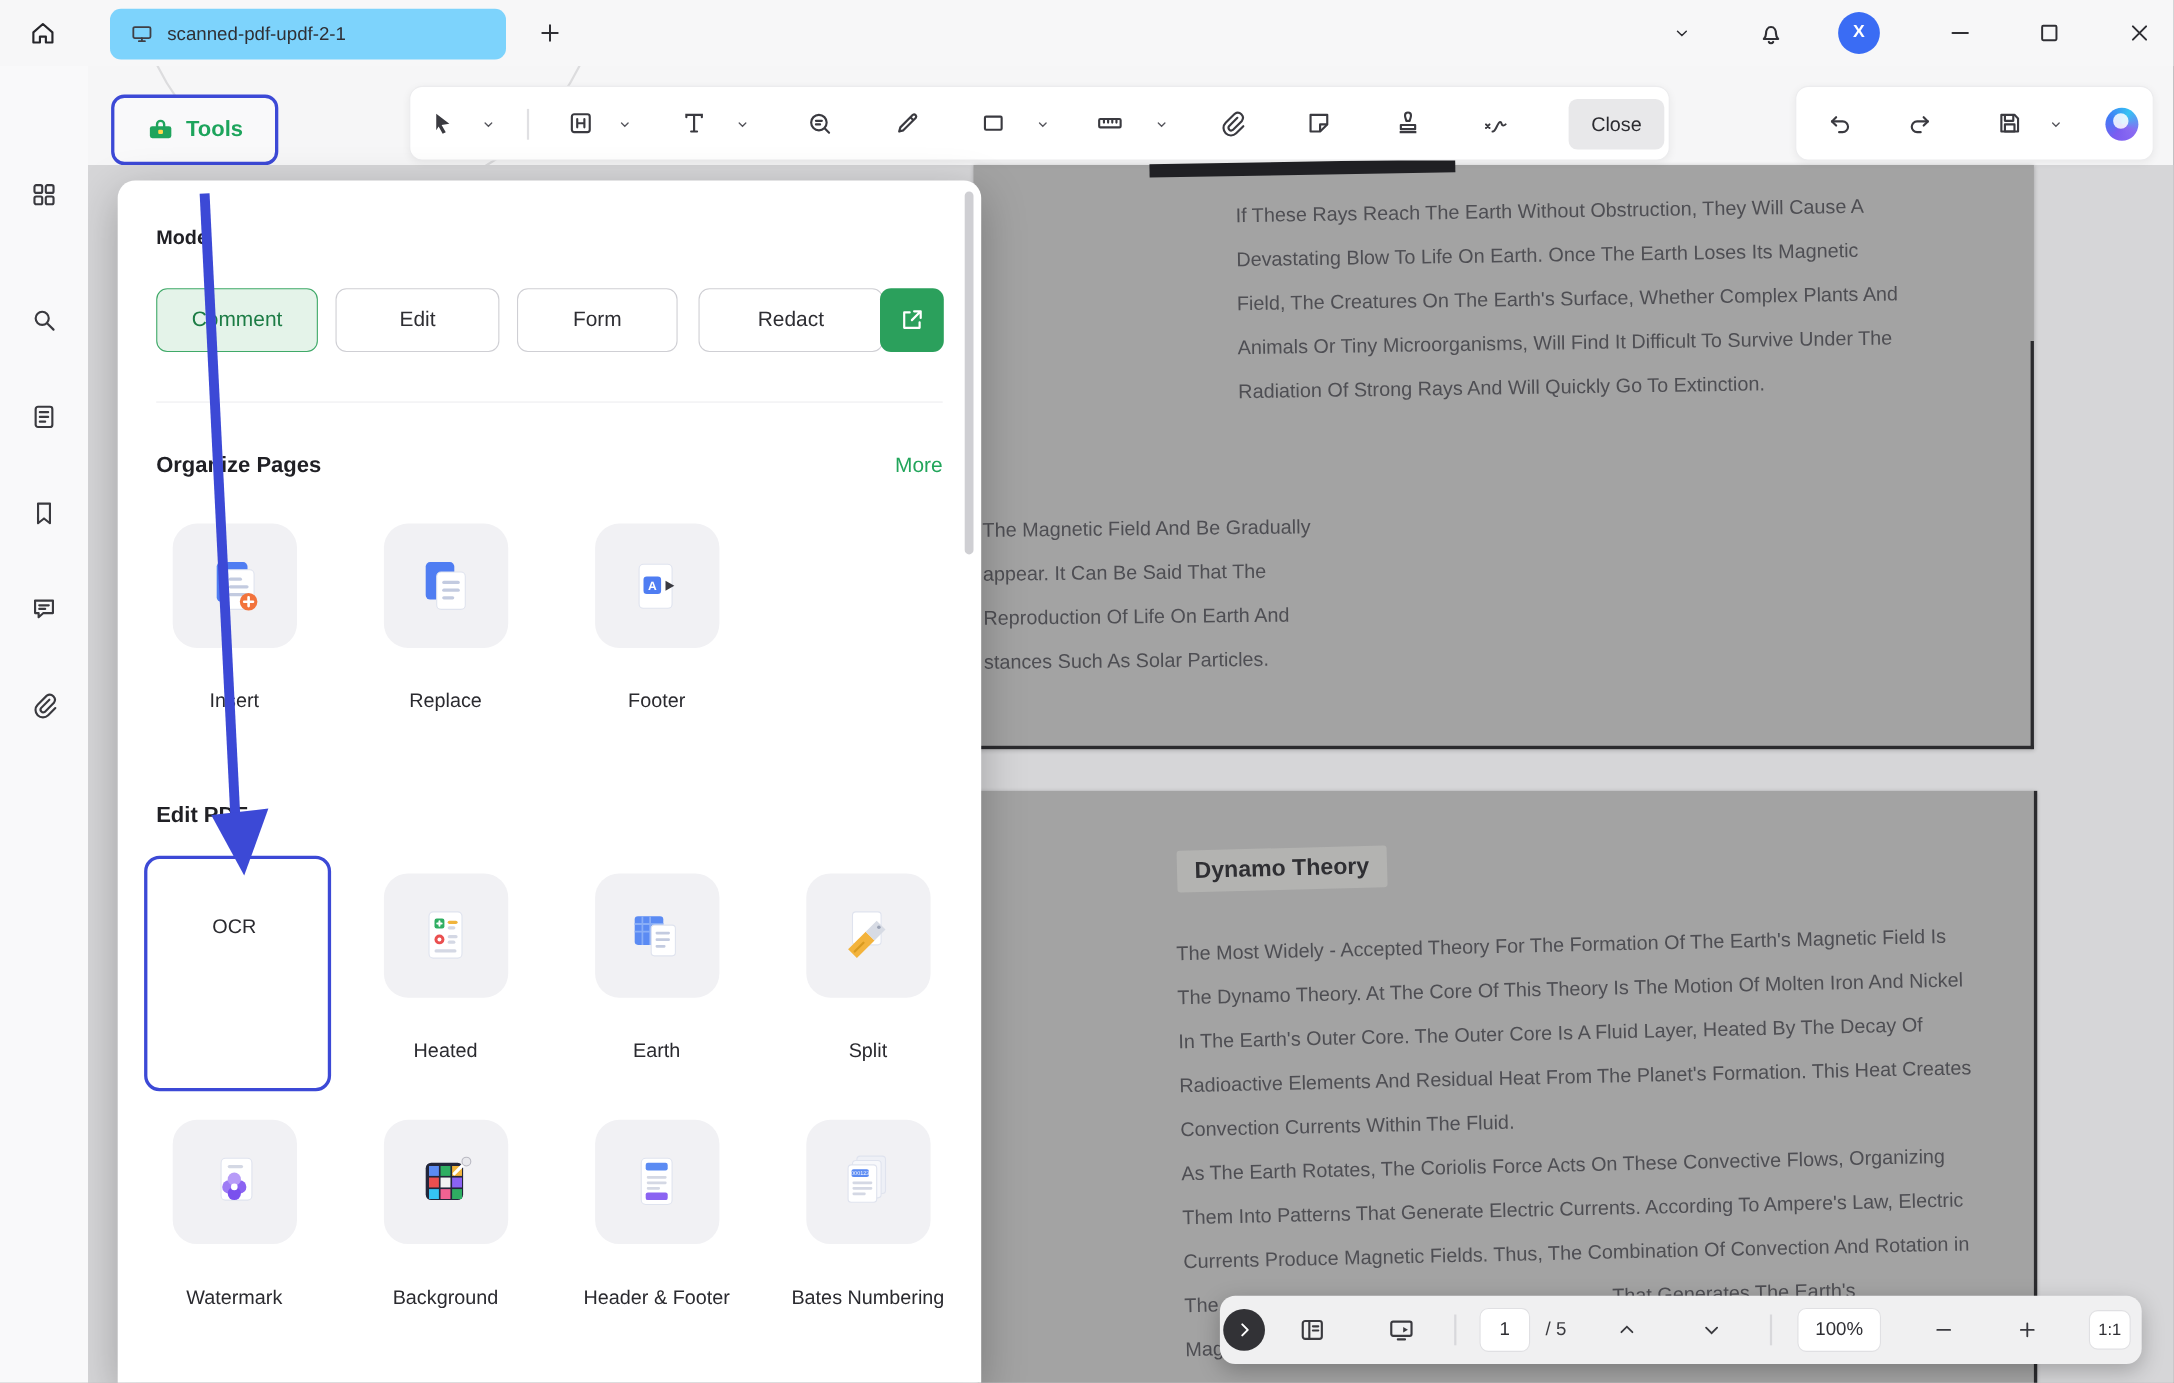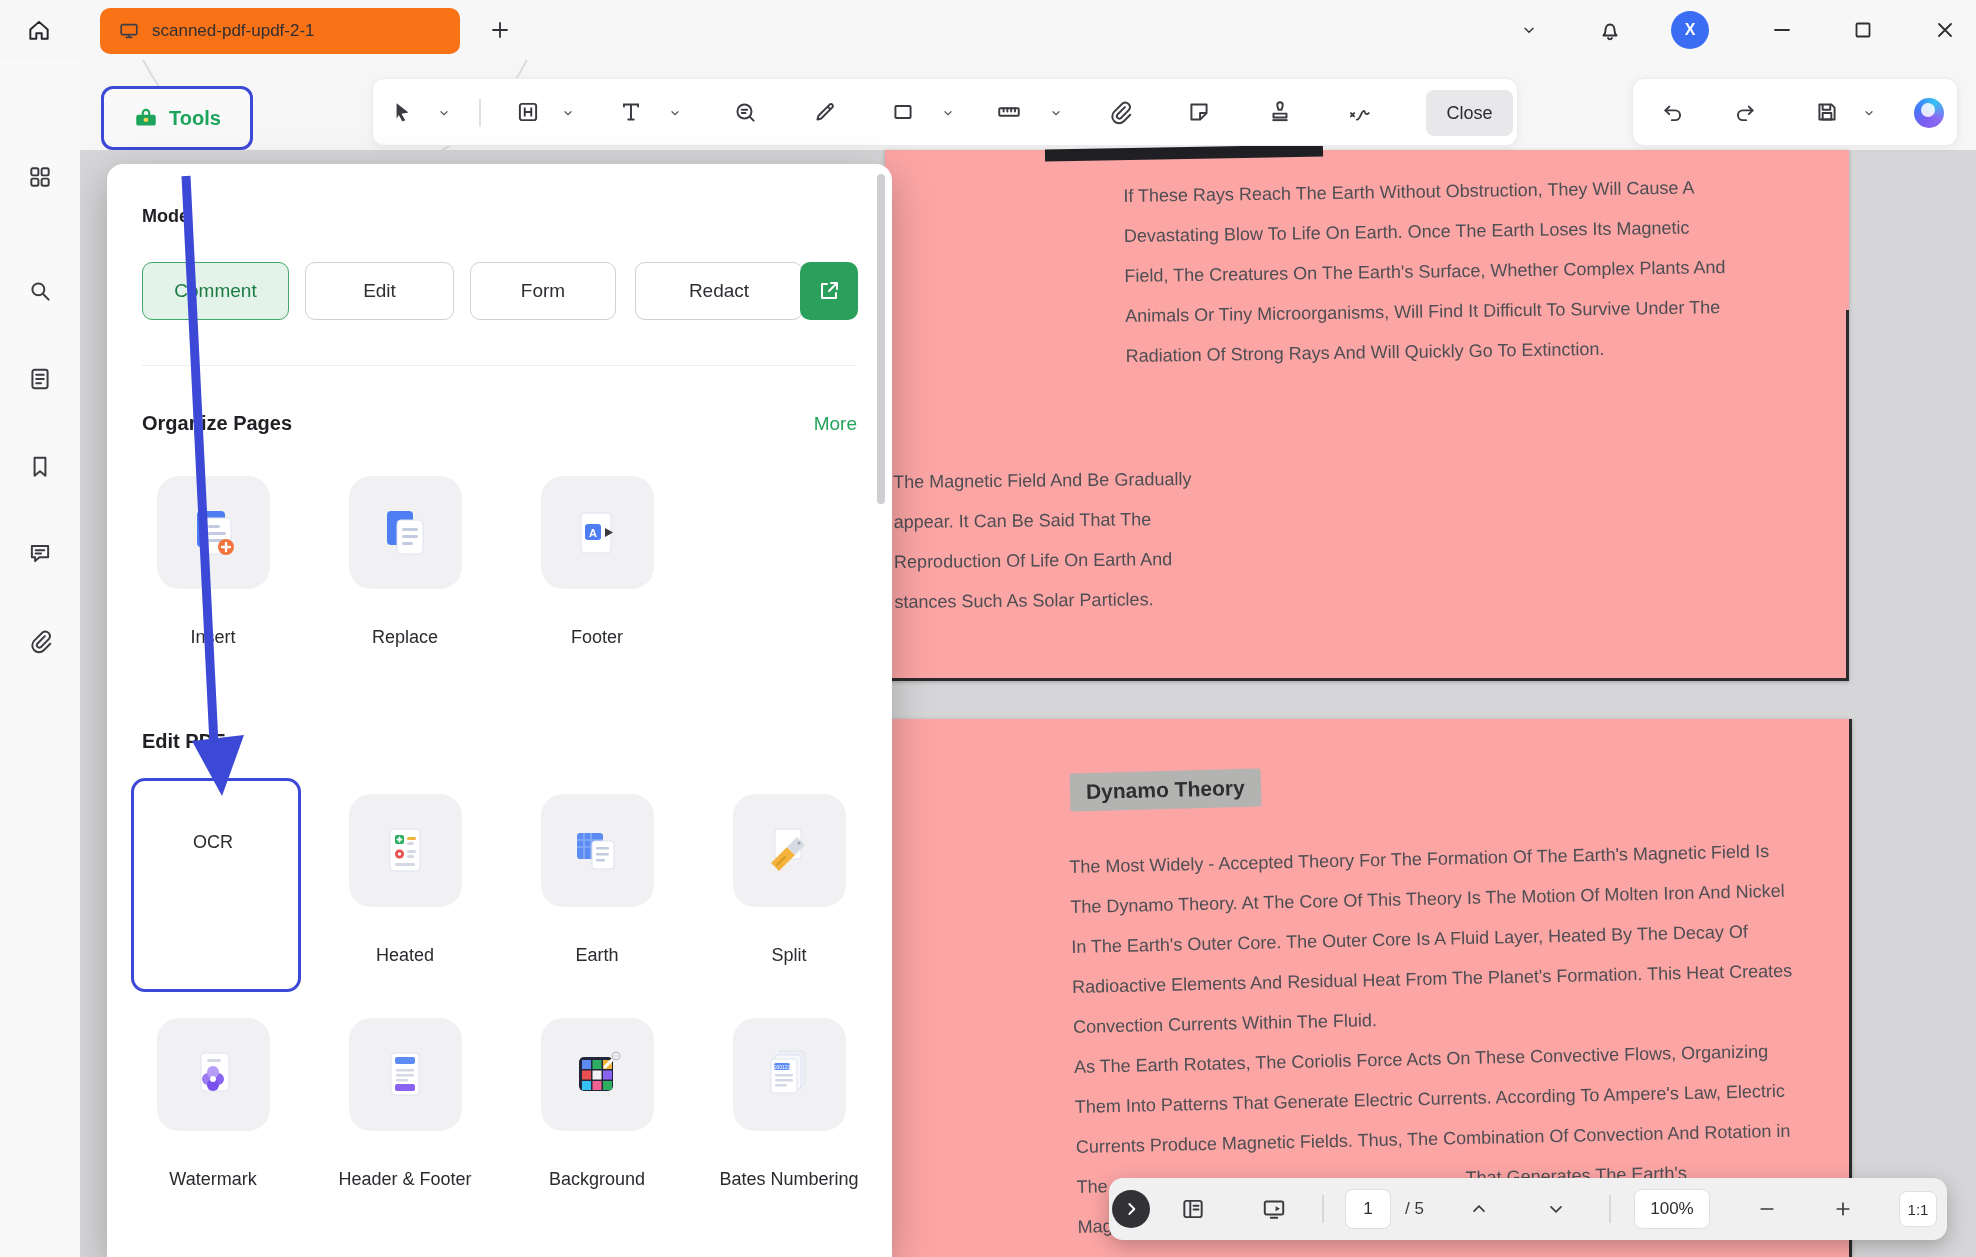--- a/index.html
+++ b/index.html
@@ -4,34 +4,34 @@
 <style>
   * { margin:0; padding:0; box-sizing:border-box; }
   body { background:#333; font-family:"Liberation Sans", sans-serif; }
   .app { position:relative; width:1976px; height:1257px; background:#f6f6f7; overflow:hidden;
          font-family:"Liberation Sans", sans-serif; }
 
   
   .topbar { position:absolute; left:0; top:0; width:1976px; height:60px; background:#f7f7f8; z-index:50; }
   .icon-btn { position:absolute; background:none; border:none; cursor:pointer; display:flex;
               align-items:center; justify-content:center; }
-  .tab { position:absolute; left:100px; top:8px; width:360px; height:46px; background:#f97316;
+  .tab { position:absolute; left:100px; top:8px; width:360px; height:46px; background:#7dd3fc;
          border-radius:10px; display:flex; align-items:center; gap:12px; padding:0 18px; cursor:pointer; }
   .tab-title { font-size:17px; color:#2f2f34; }
   .avatar { position:absolute; left:1671px; top:11px; width:38px; height:38px; border-radius:50%;
             background:#3a6cf4; color:#fff; font-size:16px; font-weight:bold; display:flex;
             align-items:center; justify-content:center; cursor:pointer; }
 
   
   .sidebar { position:absolute; left:0; top:60px; width:80px; bottom:0; background:#f9f9fa; z-index:45; }
   .side-btn { position:absolute; left:27px; width:26px; height:26px; background:none; border:none; cursor:pointer; }
 
   
   .viewport { position:absolute; left:80px; top:150px; right:0; bottom:0; background:#d6d6d8; }
-  .page { position:absolute; background:#fca5a5; box-shadow:0 1px 4px rgba(0,0,0,.25); }
+  .page { position:absolute; background:#a3a3a3; box-shadow:0 1px 4px rgba(0,0,0,.25); }
   .page1 { left:805px; top:0; width:964px; height:531px; }
   .page2 { left:809px; top:569px; width:963px; height:540px; }
   .scan-bar { position:absolute; left:160px; top:-3px; width:278px; height:12px; background:#202024;
               transform:rotate(-1deg); }
   .edge-r { position:absolute; right:0; top:160px; bottom:0; width:3px; background:#2b2b2e; }
   .page2 .edge-r { top:0; }
   .edge-b { position:absolute; left:0; right:0; bottom:0; height:3px; background:#2b2b2e; }
   .para { position:absolute; font-size:18px; color:#4e4e53; }
   .para .ln { height:40px; line-height:40px; white-space:nowrap; }
   .para1 { left:238px; top:26px; width:700px; transform:rotate(-0.85deg); transform-origin:left top; }
@@ -514,52 +514,52 @@
               <circle cx="32" cy="29" r="6" fill="#b79bf8"></circle>
               <circle cx="32" cy="42" r="6" fill="#7a50ee"></circle>
               <circle cx="32" cy="36" r="3" fill="#fff"></circle>
             </svg>
         </div>
         <div class="tile-label">Watermark</div>
       </div>
       <div class="tile">
         <div class="tile-icon">
           <svg width="64" height="64" viewBox="0 0 64 64">
-              <rect x="18" y="10" width="28" height="42" rx="4" fill="#fff" stroke="#dfe3ee"></rect>
-              <rect x="22" y="14" width="20" height="7" rx="2" fill="#5b8bf3"></rect>
-              <rect x="22" y="41" width="20" height="7" rx="2" fill="#8b63f2"></rect>
-              <rect x="23" y="26" width="18" height="2.5" rx="1" fill="#d4d8e4"></rect>
-              <rect x="23" y="31" width="18" height="2.5" rx="1" fill="#d4d8e4"></rect>
-              <rect x="23" y="36" width="12" height="2.5" rx="1" fill="#d4d8e4"></rect>
-            </svg>
-        </div>
-        <div class="tile-label">Header &amp; Footer</div>
-      </div>
-      <div class="tile">
-        <div class="tile-icon">
-          <svg width="64" height="64" viewBox="0 0 64 64">
               <rect x="14" y="14" width="34" height="34" rx="5" fill="#23263a"></rect>
               <rect x="17" y="17" width="9" height="9" fill="#5b8bf3"></rect>
               <rect x="27.5" y="17" width="9" height="9" fill="#2fae62"></rect>
               <rect x="38" y="17" width="9" height="9" fill="#f0b43c"></rect>
               <rect x="17" y="27.5" width="9" height="9" fill="#ea4f4f"></rect>
               <rect x="27.5" y="27.5" width="9" height="9" fill="#f2f2f2"></rect>
               <rect x="38" y="27.5" width="9" height="9" fill="#8b63f2"></rect>
               <rect x="17" y="38" width="9" height="9" fill="#35c3f3"></rect>
               <rect x="27.5" y="38" width="9" height="9" fill="#f06292"></rect>
               <rect x="38" y="38" width="9" height="9" fill="#2fae62"></rect>
               <path d="M40 24 52 12" stroke="#fff" stroke-width="3" stroke-linecap="round"></path>
               <circle cx="51" cy="13" r="4" fill="#e8e8ec" stroke="#b9b9c2"></circle>
             </svg>
         </div>
         <div class="tile-label">Background</div>
       </div>
       <div class="tile">
         <div class="tile-icon">
           <svg width="64" height="64" viewBox="0 0 64 64">
+              <rect x="18" y="10" width="28" height="42" rx="4" fill="#fff" stroke="#dfe3ee"></rect>
+              <rect x="22" y="14" width="20" height="7" rx="2" fill="#5b8bf3"></rect>
+              <rect x="22" y="41" width="20" height="7" rx="2" fill="#8b63f2"></rect>
+              <rect x="23" y="26" width="18" height="2.5" rx="1" fill="#d4d8e4"></rect>
+              <rect x="23" y="31" width="18" height="2.5" rx="1" fill="#d4d8e4"></rect>
+              <rect x="23" y="36" width="12" height="2.5" rx="1" fill="#d4d8e4"></rect>
+            </svg>
+        </div>
+        <div class="tile-label">Header &amp; Footer</div>
+      </div>
+      <div class="tile">
+        <div class="tile-icon">
+          <svg width="64" height="64" viewBox="0 0 64 64">
               <rect x="22" y="8" width="26" height="34" rx="3" fill="#eef0f6" stroke="#dfe3ee"></rect>
               <rect x="18" y="12" width="26" height="34" rx="3" fill="#f7f8fb" stroke="#dfe3ee"></rect>
               <rect x="14" y="16" width="26" height="34" rx="3" fill="#fff" stroke="#dfe3ee"></rect>
               <rect x="17" y="20" width="16" height="7" rx="2" fill="#5b8bf3"></rect>
               <text x="25" y="25.5" font-size="5" fill="#fff" text-anchor="middle" font-family="Liberation Sans, sans-serif">000123</text>
               <rect x="18" y="31" width="18" height="2.5" rx="1" fill="#d4d8e4"></rect>
               <rect x="18" y="36" width="18" height="2.5" rx="1" fill="#d4d8e4"></rect>
               <rect x="18" y="41" width="12" height="2.5" rx="1" fill="#d4d8e4"></rect>
             </svg>
         </div>

